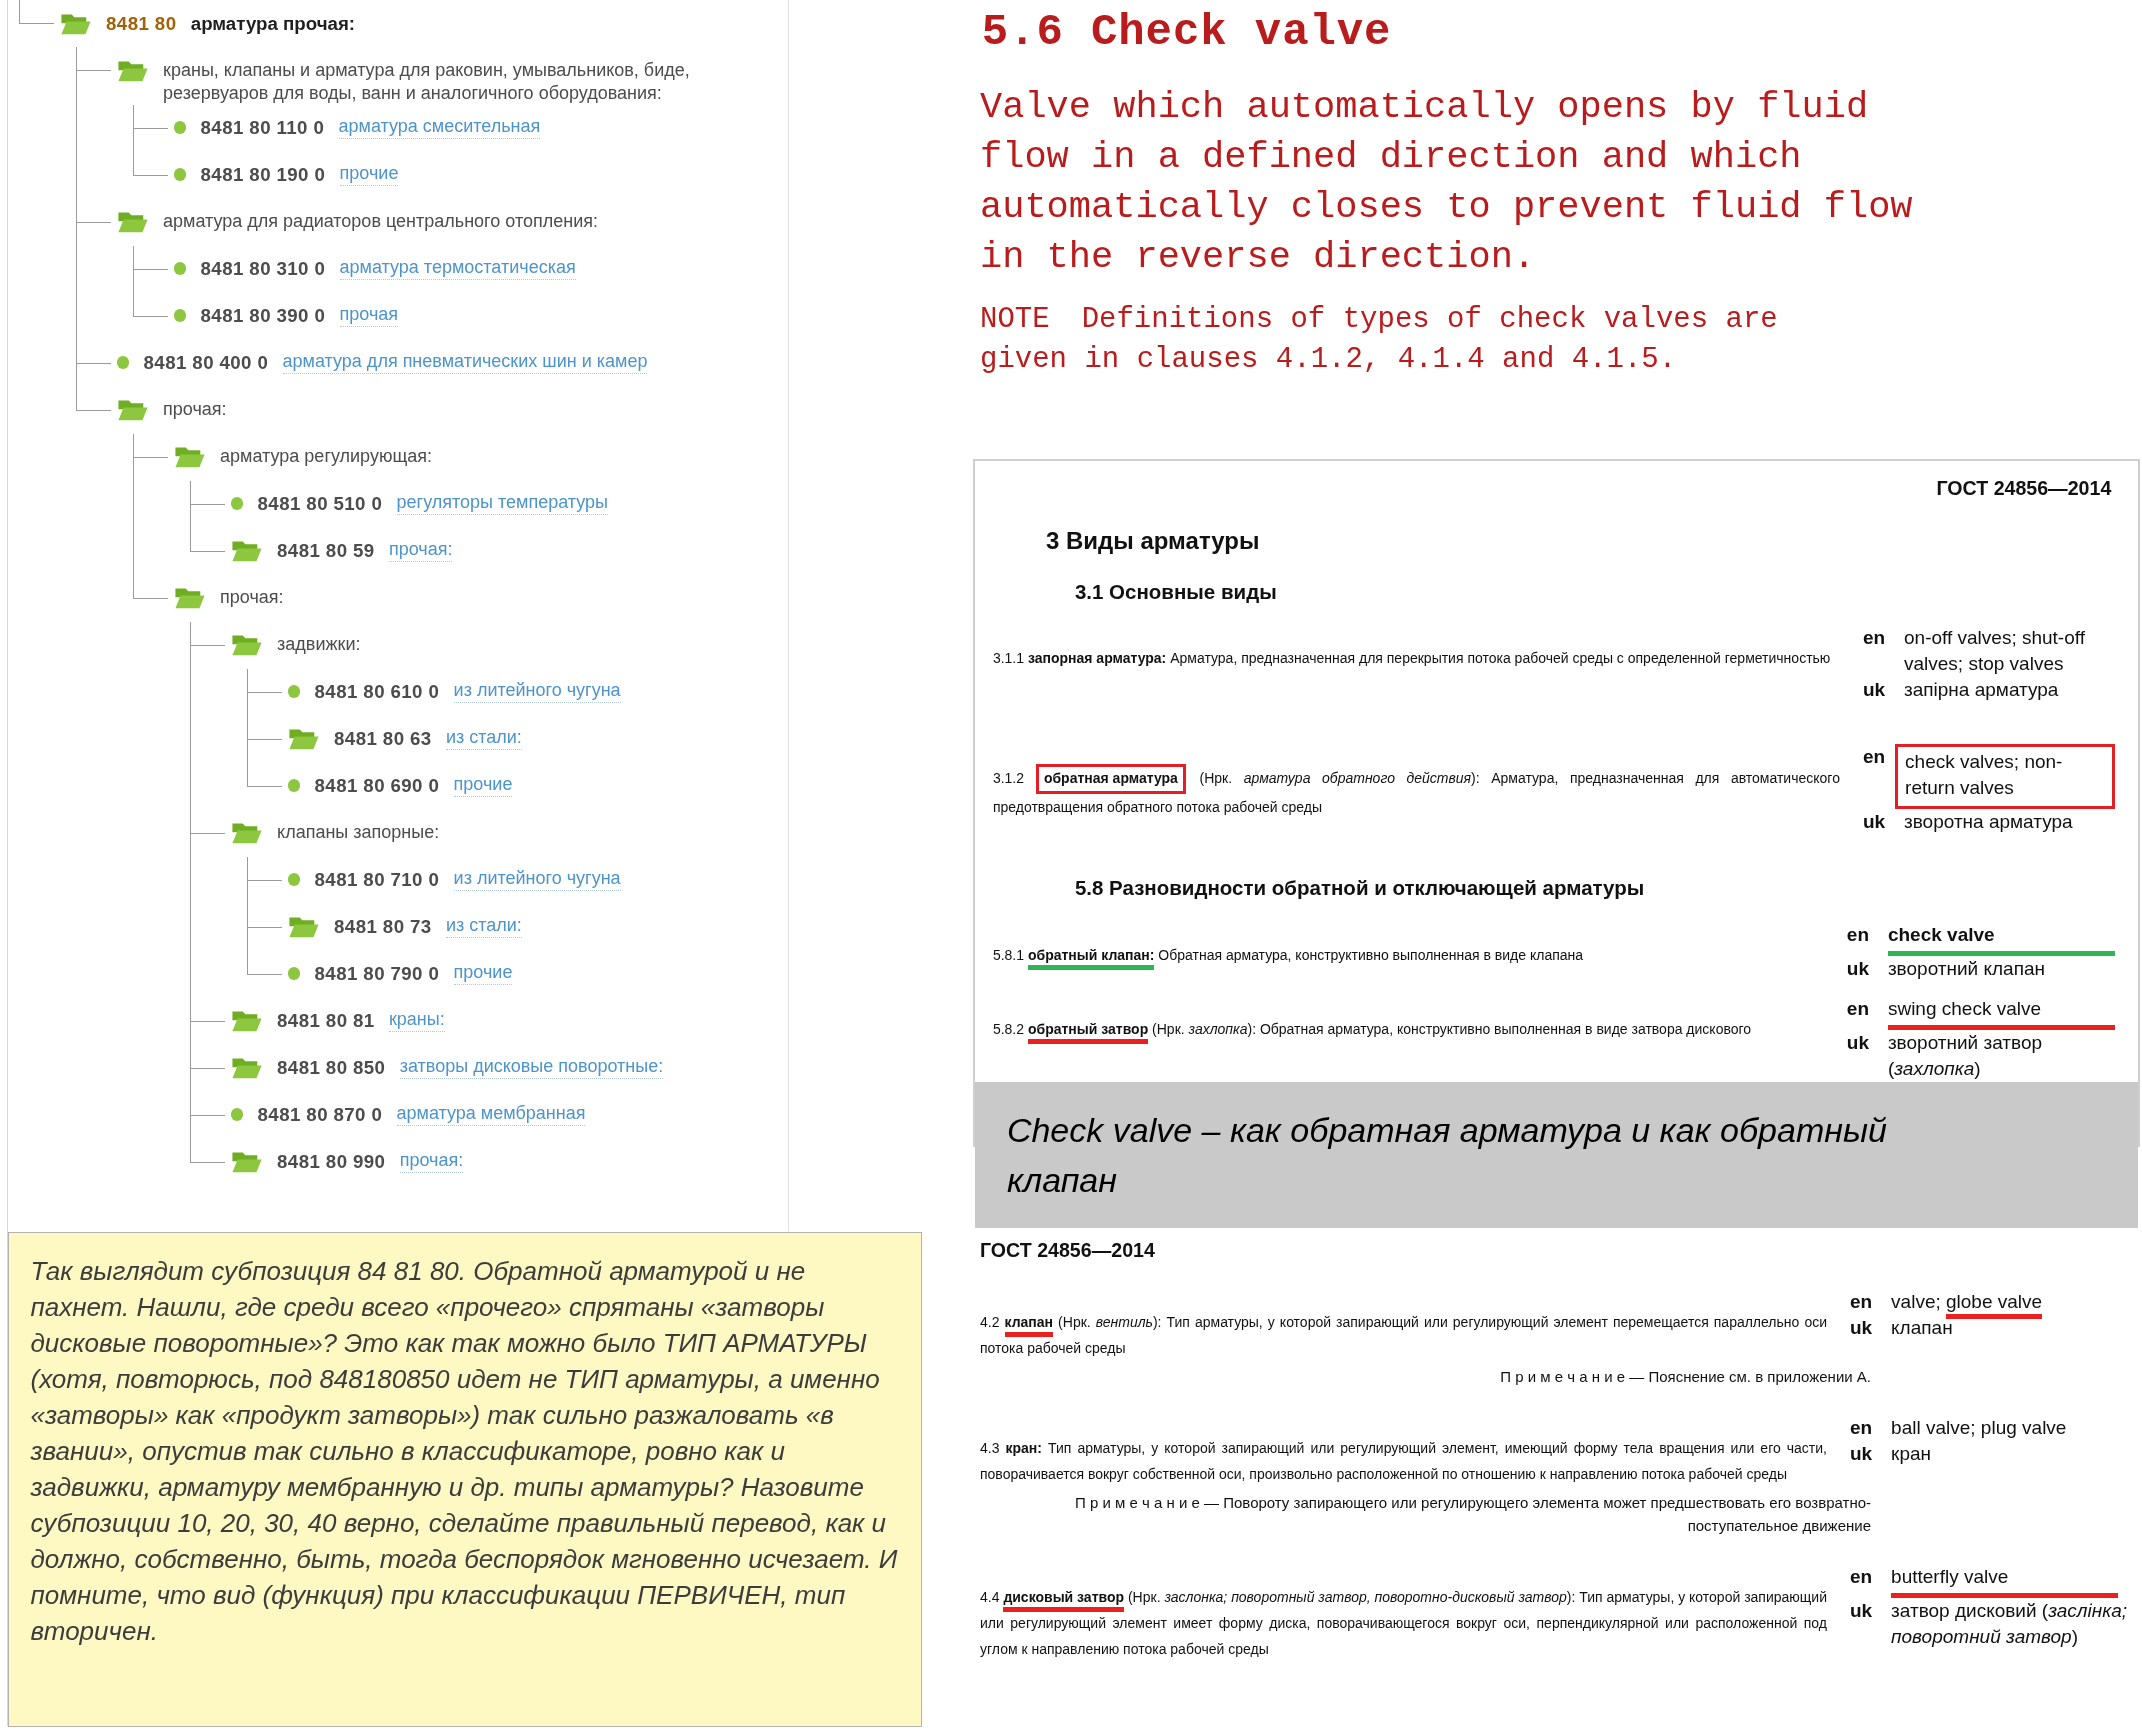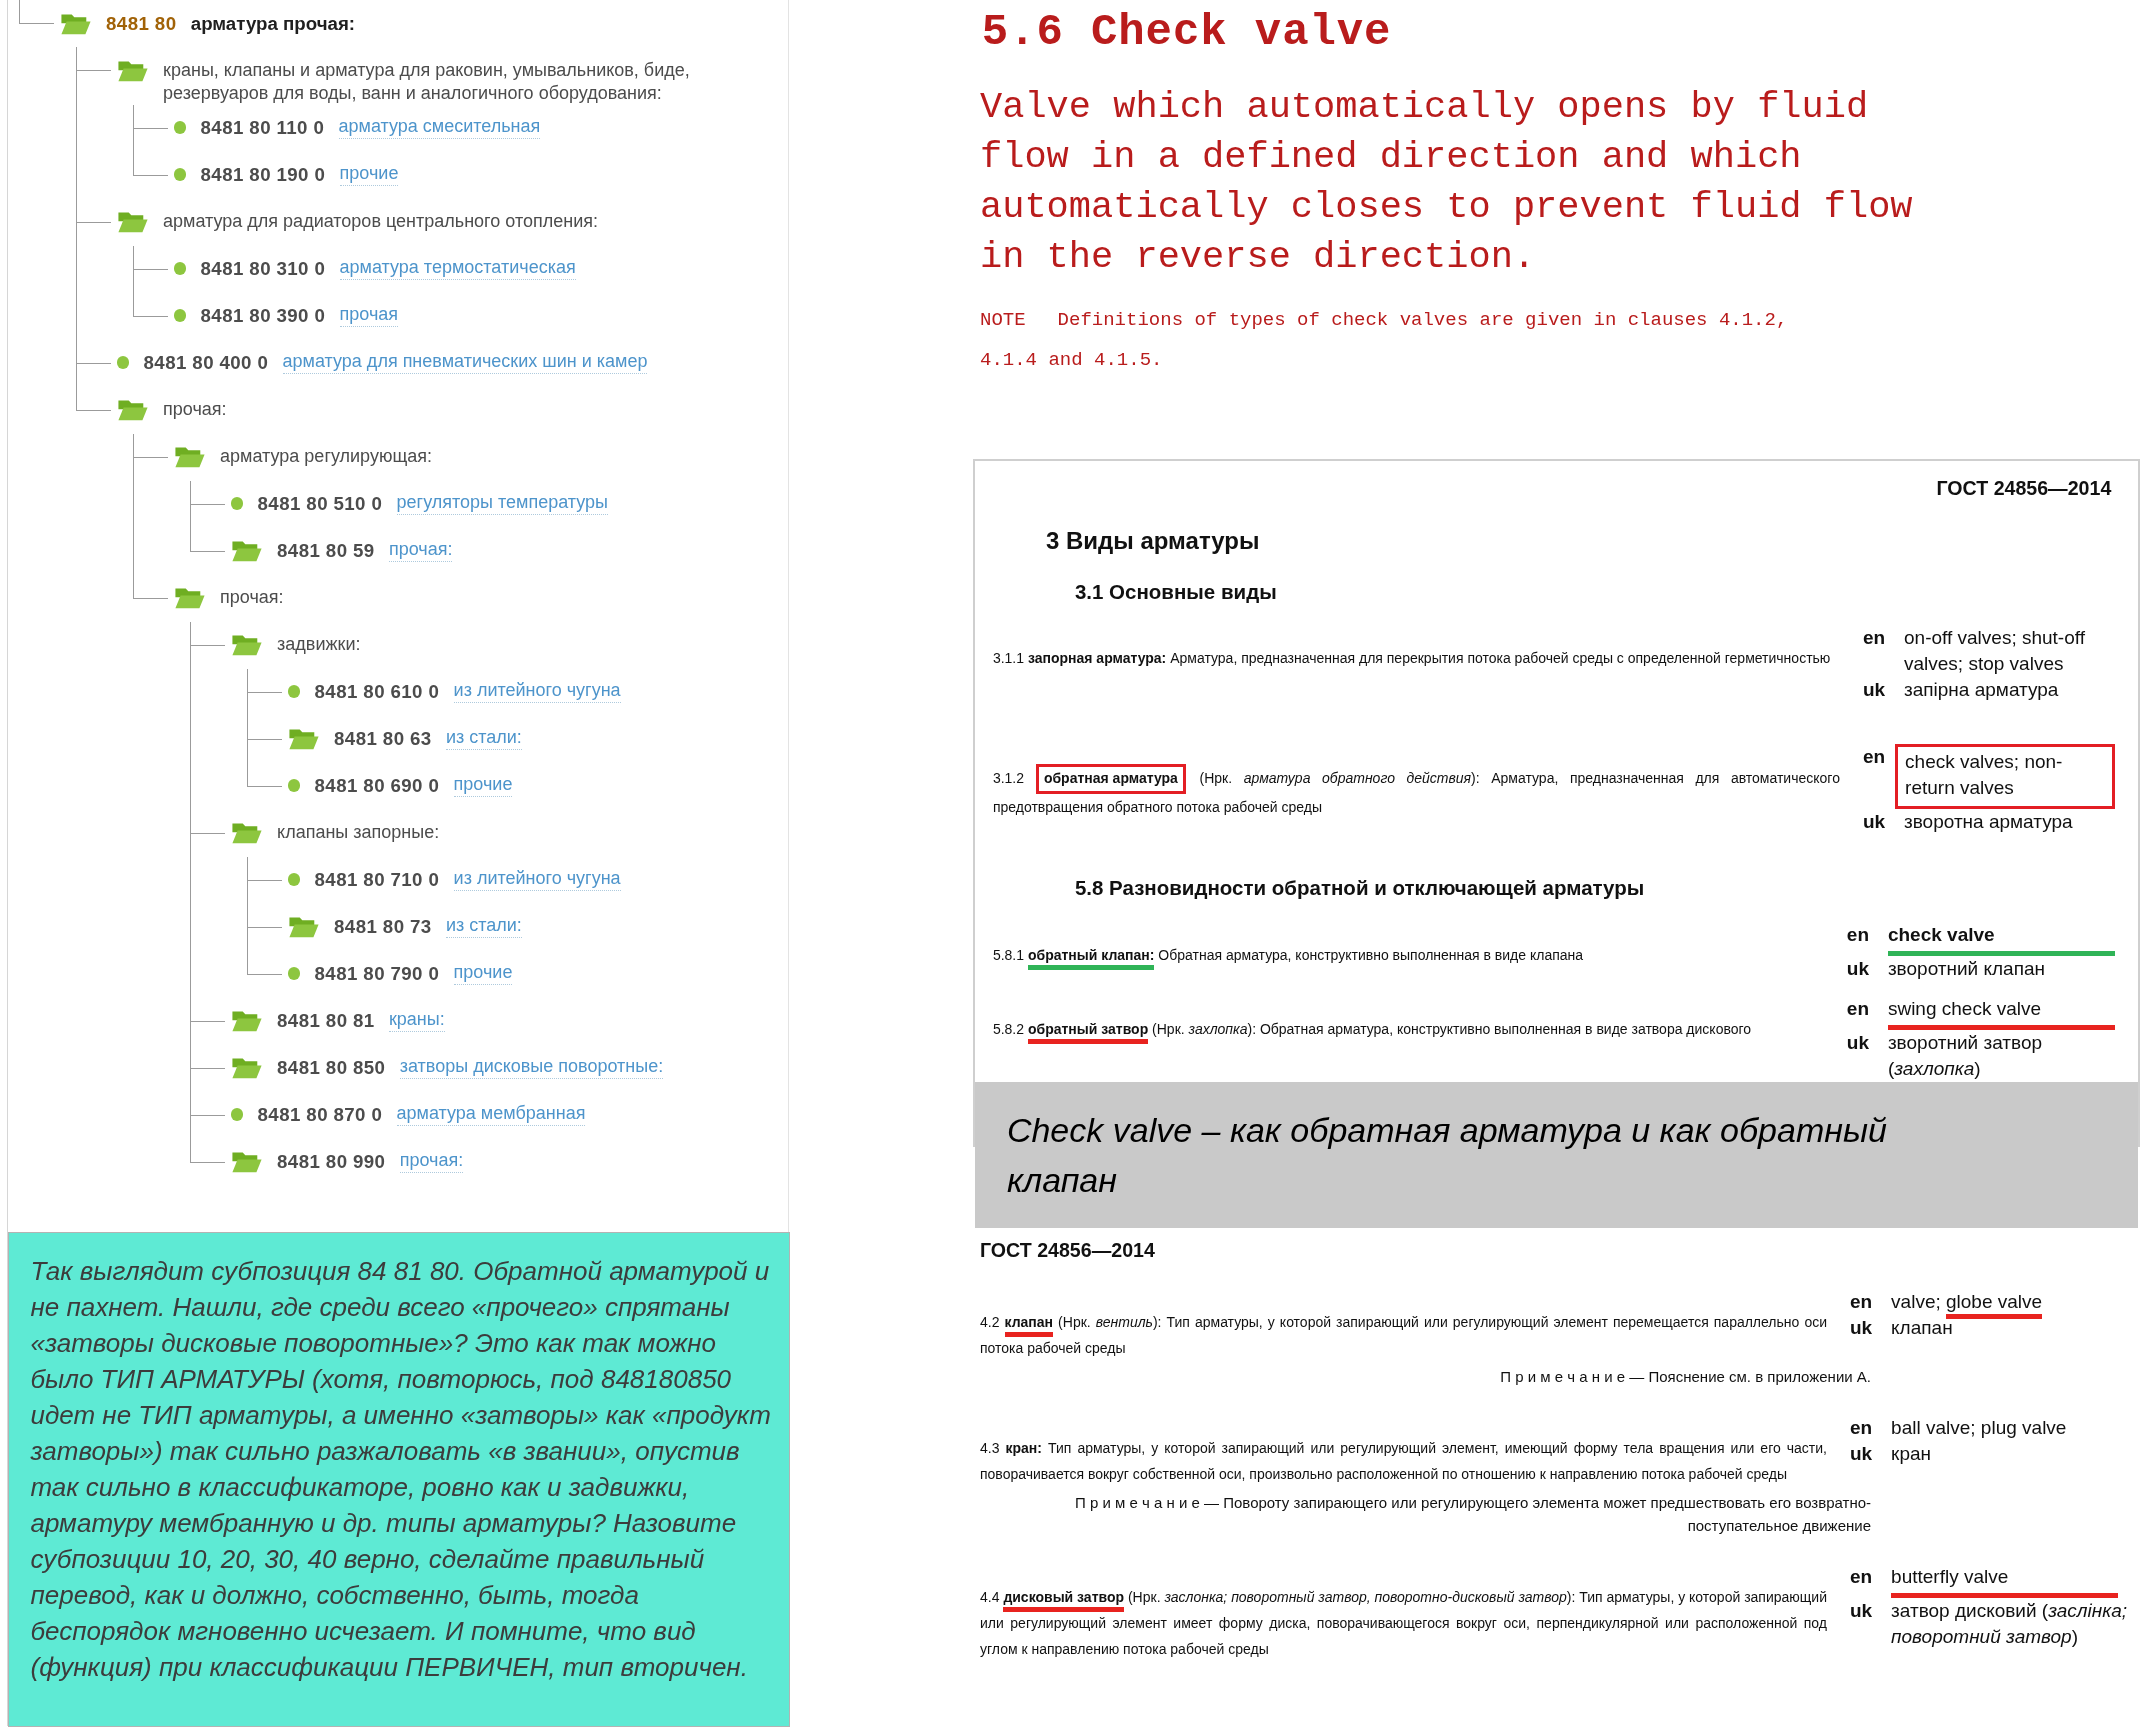--- a/index.html
+++ b/index.html
@@ -31,33 +31,33 @@
   .icon-folder{flex:0 0 32px;height:24px;margin-top:0;}
   .icon-dot{flex:0 0 12.5px;width:12.5px;height:12.5px;border-radius:50%;background:#8dc63f;margin-top:5.3px;}
   .code{font-size:18.7px;font-weight:700;color:#4c4c4c;line-height:23px;letter-spacing:0.4px;white-space:nowrap;}
   .code.root{color:#a16207;}
   .label{font-size:18px;color:#4c4c4c;line-height:23px;}
   .label.root{color:#1f1f1f;font-weight:700;font-size:18.7px;}
   .link{font-size:18px;color:#4d94cb;line-height:21.4px;border-bottom:1.8px dotted #aecadd;padding-bottom:0.9px;cursor:pointer;}
 
   
   .commentary{
-    position:absolute;left:0;top:1232px;width:782px;height:495px;background:#5eead4;
+    position:absolute;left:0;top:1232px;width:914px;height:495px;background:#fef9c3;
     border:0.9px solid #b3b3b3;box-sizing:border-box;padding:19.6px 16px 0 21.4px;
     font-style:italic;font-size:26px;line-height:36px;color:#3c3c3c;
   }
 
   
   .right-panel{position:absolute;left:980px;top:0;width:1155px;height:1733px;}
 
   
   .cv{font-family:Liberation Mono, monospace;color:#b91c1c;}
   .cv-h{font-size:44px;font-weight:700;margin:7.1px 0 0 1.8px;letter-spacing:0.9px;}
   .cv-body{font-size:37px;line-height:50px;margin-top:25px;width:980px;}
-  .cv-note{font-size:19px;line-height:40px;margin-top:18px;width:829px;}
+  .cv-note{font-size:29px;line-height:40px;margin-top:18px;width:829px;}
   .cv-note .nlabel{margin-right:32px;}
 
   
   .gost-box{
     position:absolute;left:-7.1px;top:459px;width:1167px;height:688px;background:#fff;
     border:2.7px solid #cfcfcf;box-sizing:border-box;display:flex;flex-direction:column;
   }
   .box-inner{padding:16px 23px 0 18px;}
   .doc-ref-right{text-align:right;font-weight:700;font-size:19.6px;padding-right:3.6px;}
   .sec-h{font-weight:700;}

